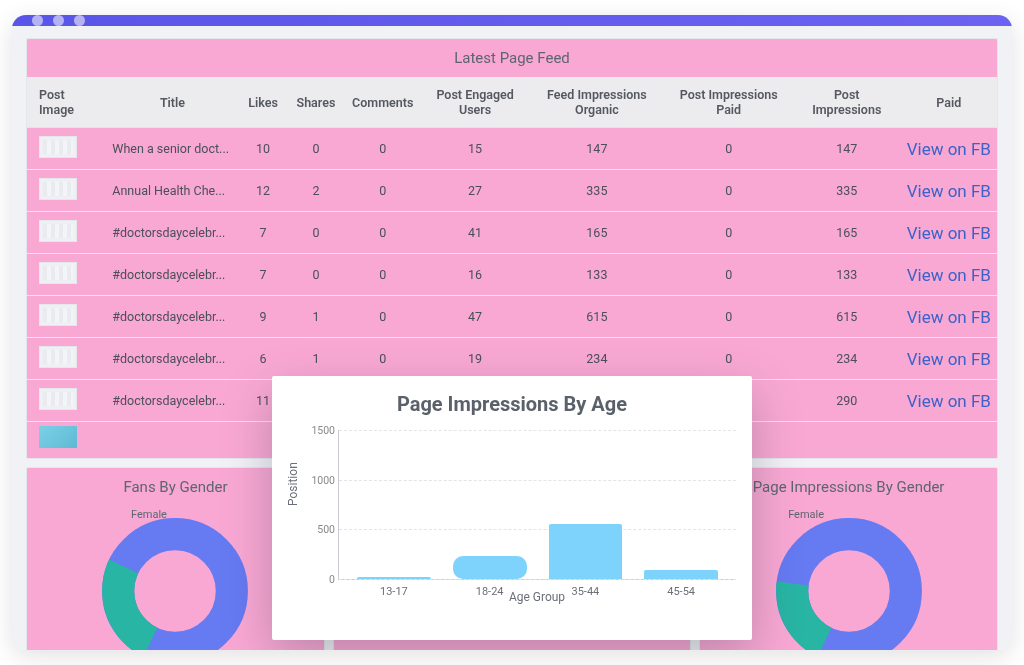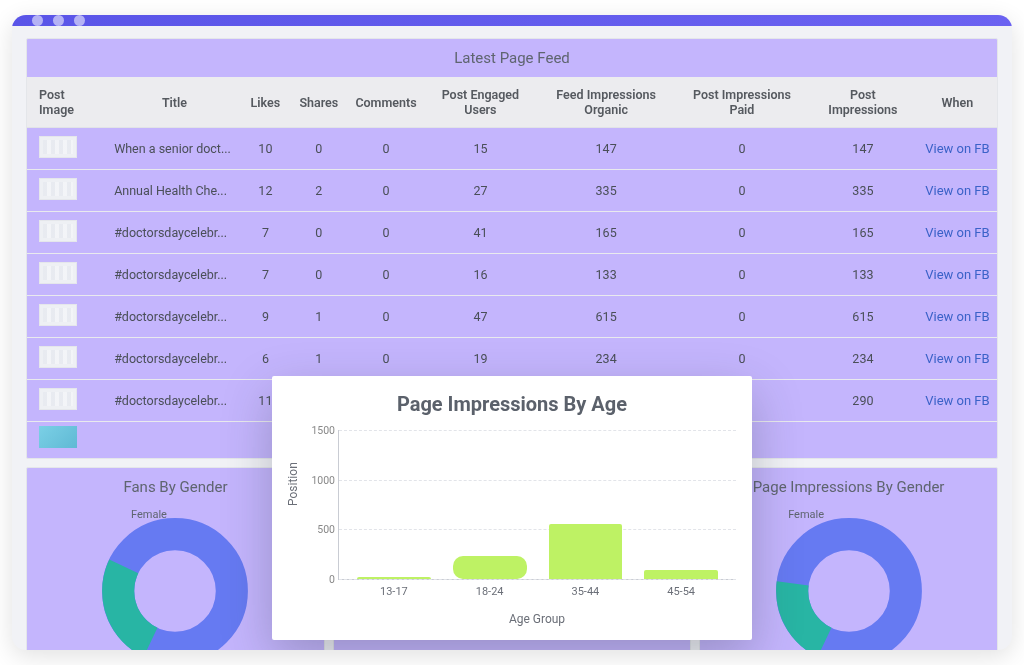--- a/index.html
+++ b/index.html
@@ -32,21 +32,21 @@
   .dot {
     width:11px; height:11px; border-radius:50%;
     background: rgba(255,255,255,0.55);
   }
   .content {
     flex:1;
     padding:12px 14px;
     position:relative;
   }
   .card {
-    background:#c4b5fd;
+    background:#f9a8d4;
     border:1px solid #e4e6ea;
     border-radius:2px;
   }
   .card-title {
     font-size:15px;
     color:#5f6570;
     text-align:center;
     padding:10px 0;
   }
   .table-wrap {
@@ -81,21 +81,21 @@
     display:inline-block;
     position:relative;
   }
   .thumb::before {
     content:"";
     position:absolute;
     inset:3px;
     background:repeating-linear-gradient(90deg,#e4e7ee 0 4px,#f6f7fa 4px 8px);
     opacity:.6;
   }
-  .view-link { color:#3b62c8; font-size:13px; text-decoration:none; }
+  .view-link { color:#3b62c8; font-size:17px; text-decoration:none; }
   .bottom-row {
     display:flex;
     gap:8px;
     margin-top:8px;
     height:210px;
   }
   .bottom-row .card { flex:1; display:flex; flex-direction:column; }
   .chart-area { flex:1; position:relative; }
   .donut-wrap {
     position:relative;
@@ -152,21 +152,21 @@
     position:absolute;
     left:0; right:0; bottom:0;
     display:flex;
     align-items:flex-end;
     gap:22px;
     padding:0 18px;
     height:100%;
   }
   .bar {
     flex:1;
-    background:#bef264;
+    background:#7dd3fc;
     border-radius:2px 2px 0 0;
     position:relative;
   }
   .bar-label {
     position:absolute;
     top:100%;
     left:50%;
     transform:translateX(-50%);
     font-size:11px;
     color:#6b6f78;
@@ -178,21 +178,21 @@
     left:-2px; top:50%;
     transform:rotate(-90deg) translateX(18px);
     transform-origin:left top;
     font-size:12px;
     color:#6b6f78;
   }
   .xlabel {
     text-align:center;
     font-size:12px;
     color:#6b6f78;
-    margin-top:32px;
+    margin-top:10px;
   }
   .small-thumb {
     width:38px; height:22px;
     background:linear-gradient(135deg,#7bd0e6,#5fb9d4);
     display:inline-block;
   }
 </style>
 </head>
 <body>
 
@@ -211,21 +211,21 @@
           <tr>
             <th style="text-align:left;width:90px;padding-left:12px;">Post Image</th>
             <th style="width:134px;">Title</th>
             <th style="width:52px;">Likes</th>
             <th style="width:60px;">Shares</th>
             <th style="width:78px;">Comments</th>
             <th style="width:130px;">Post Engaged Users</th>
             <th style="width:160px;">Feed Impressions Organic</th>
             <th style="width:150px;">Post Impressions Paid</th>
             <th style="width:120px;">Post Impressions</th>
-            <th style="width:80px;">When</th>
+            <th style="width:80px;">Paid</th>
           </tr>
         </thead>
         <tbody id="feed-body">
             <tr>
               <td class="thumb-col" style="padding-left:12px;"><span class="thumb"></span></td>
               <td class="title-col">When a senior doct...</td>
               <td>10</td>
               <td>0</td>
               <td>0</td>
               <td>15</td>

